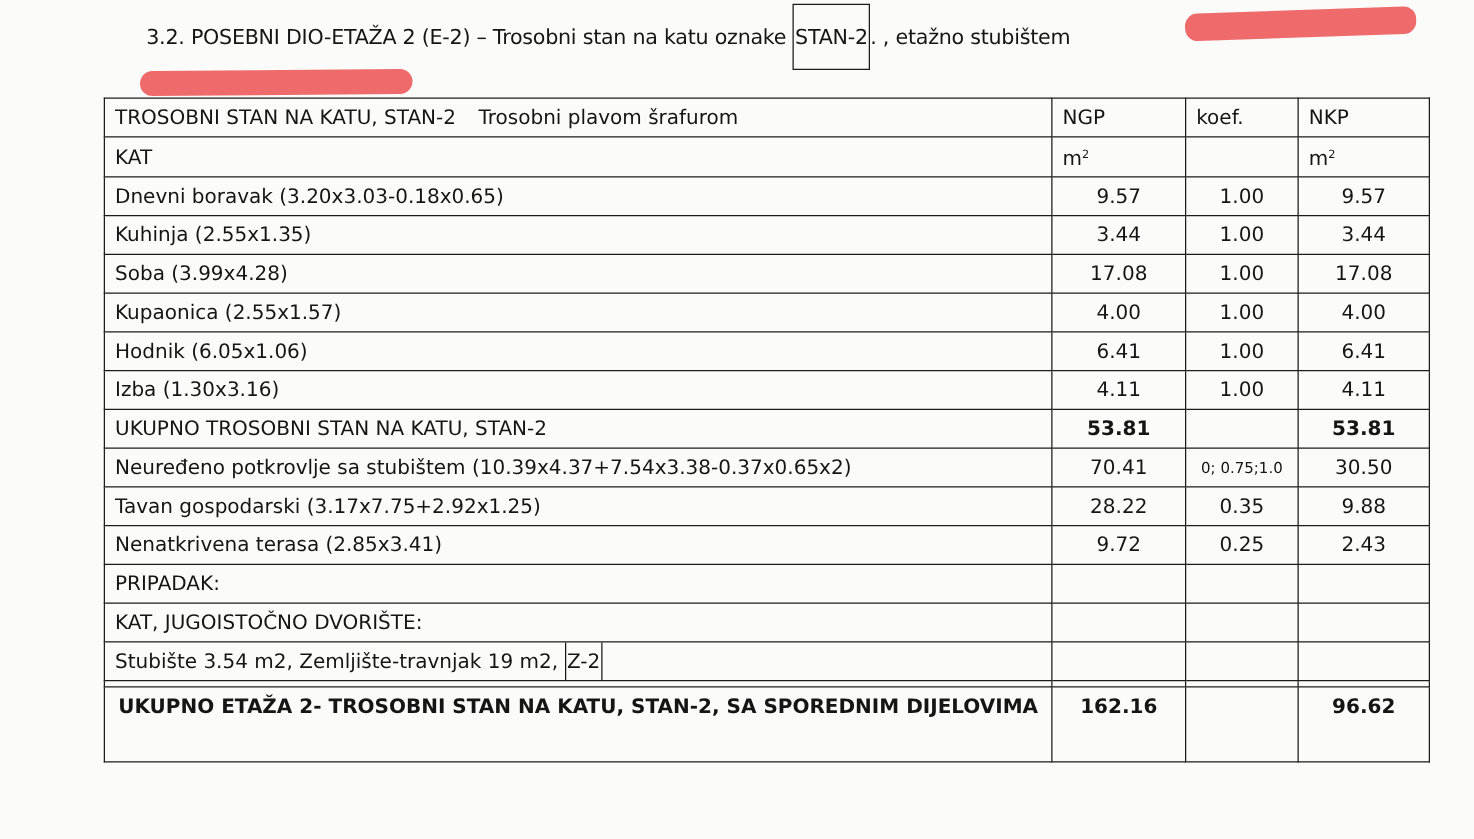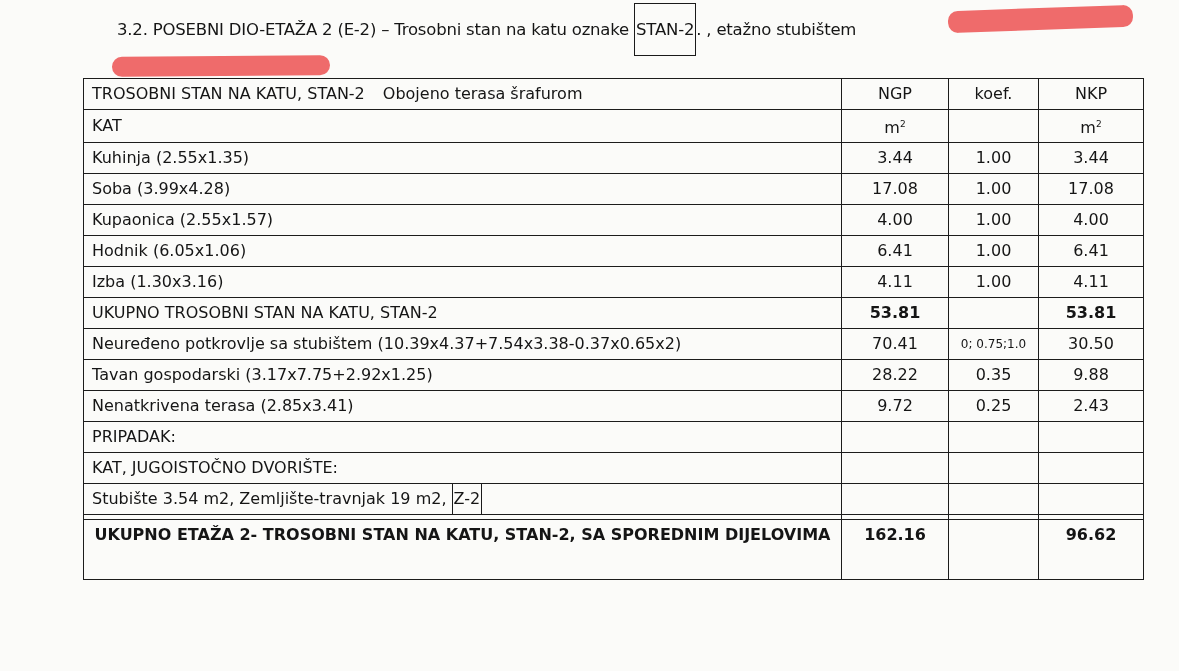--- a/index.html
+++ b/index.html
@@ -51,21 +51,21 @@
       line-height: 28px;
       white-space: nowrap;
       overflow: hidden;
     }
     col.c-name { width: 758px; }
     col.c-ngp { width: 107px; }
     col.c-koef { width: 90px; }
     col.c-nkp { width: 105px; }
     td.num { text-align: center; }
     td.small { font-size: 12px; text-align: center; }
-    td.hdr { text-align: center; }
+    td.hdr { }
     sup { font-size: 9px; }
     .hdr-note { margin-left: 18px; }
     tr.spacer td { height: 4px; line-height: 4px; padding: 0; }
     tr.total-final td { height: 56px; vertical-align: top; line-height: 24px; padding-top: 3px; }
     td.final-label { text-align: center; white-space: normal; font-weight: 600; }
     td.bold { font-weight: 600; }
     .boxed-inline {
       border: 1.3px solid #1a1a1a;
       padding: 12px 1px;
     }
@@ -83,33 +83,39 @@
 <table class="area">
   <colgroup>
     <col class="c-name">
       <col class="c-ngp">
       <col class="c-koef">
       <col class="c-nkp">
   </colgroup>
   <tbody>
     <tr>
       <td>
-        <span>TROSOBNI STAN NA KATU, STAN-2</span><span class="hdr-note">Obojeno terasa šrafurom</span>
+        <span>TROSOBNI STAN NA KATU, STAN-2</span><span class="hdr-note">Trosobni plavom šrafurom</span>
       </td>
       <td class="hdr">NGP</td>
       <td class="hdr">koef.</td>
       <td class="hdr">NKP</td>
     </tr>
     <tr>
       <td>KAT</td>
       <td class="hdr"><span>m</span><sup>2</sup></td>
       <td></td>
       <td class="hdr"><span>m</span><sup>2</sup></td>
     </tr>
 
+    <tr>
+      <td>Dnevni boravak  (3.20x3.03-0.18x0.65)</td>
+      <td class="num">9.57</td>
+      <td class="num">1.00</td>
+      <td class="num">9.57</td>
+    </tr>
     <tr>
       <td>Kuhinja  (2.55x1.35)</td>
       <td class="num">3.44</td>
       <td class="num">1.00</td>
       <td class="num">3.44</td>
     </tr>
     <tr>
       <td>Soba   (3.99x4.28)</td>
       <td class="num">17.08</td>
       <td class="num">1.00</td>

